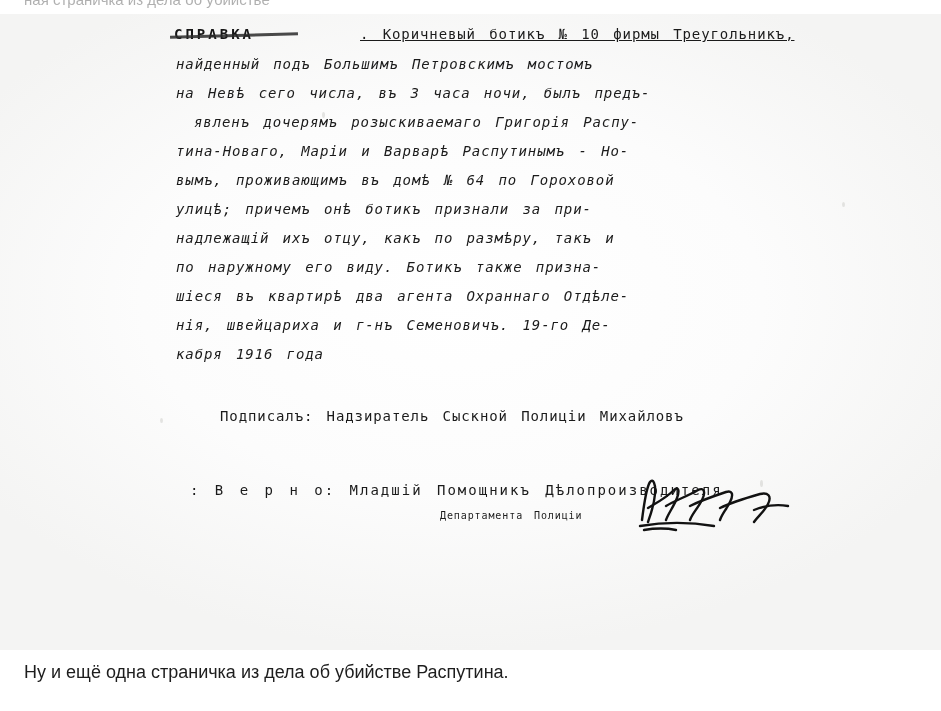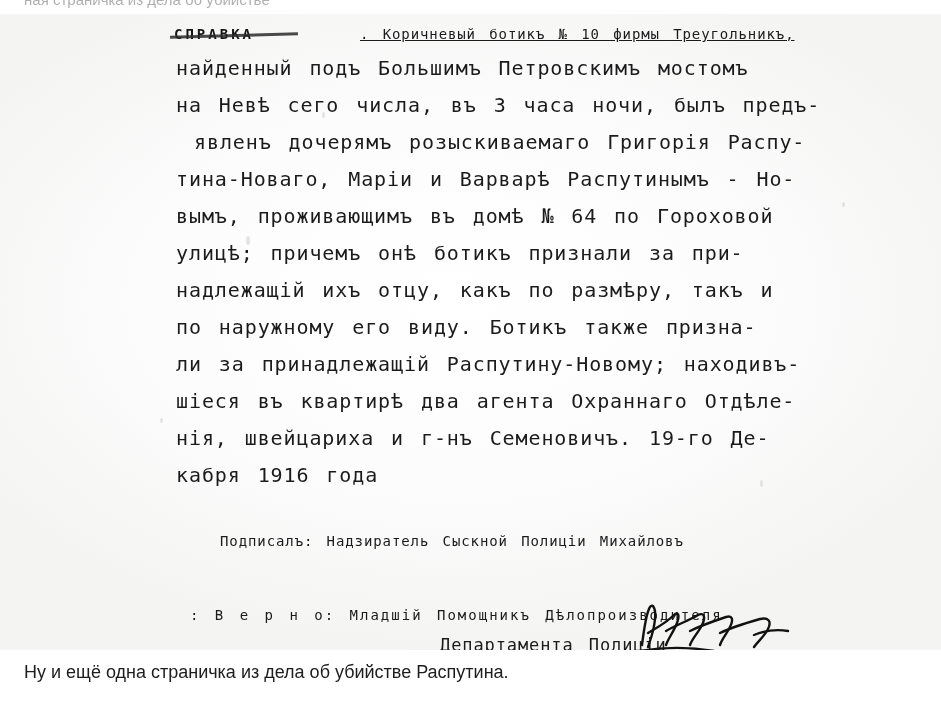--- a/index.html
+++ b/index.html
@@ -103,41 +103,42 @@
     opacity: .85;
   }
   .first-line {
     position: absolute;
     left: 192px;
     top: 0;
     font-size: 14px;
     text-decoration: underline;
   }
   .body-line {
-    font-size: 20px;
+    font-size: 14px;
     margin: 0 0 13px 0;
     padding-left: 8px;
+    font-style: italic;
   }
   .body-line.indent2 { padding-left: 26px; }
   .sig-line {
     font-size: 14px;
     padding-left: 52px;
     margin-top: 46px;
   }
   .verno-block {
     position: relative;
     margin-top: 58px;
     padding-left: 22px;
     font-size: 14px;
   }
   .verno-colons {
     letter-spacing: 2px;
   }
   .verno-second {
-    font-size: 17px;
+    font-size: 10px;
     padding-left: 250px;
     margin-top: 12px;
   }
   .signature {
     position: absolute;
     left: 468px;
     top: -6px;
     width: 160px;
     height: 56px;
     pointer-events: none;
@@ -179,21 +180,20 @@
       </div>
 
       <p class="body-line typed">найденный подъ Большимъ Петровскимъ мостомъ</p>
       <p class="body-line typed">на Невѣ сего числа, въ 3 часа ночи, былъ предъ-</p>
       <p class="body-line typed indent2">явленъ дочерямъ розыскиваемаго Григорія Распу-</p>
       <p class="body-line typed">тина-Новаго, Маріи и Варварѣ Распутинымъ - Но-</p>
       <p class="body-line typed">вымъ, проживающимъ въ домѣ № 64 по Гороховой</p>
       <p class="body-line typed">улицѣ; причемъ онѣ   ботикъ признали за при-</p>
       <p class="body-line typed">надлежащій ихъ отцу, какъ по размѣру, такъ и</p>
       <p class="body-line typed">по наружному его виду. Ботикъ   также призна-</p>
-      <p class="body-line typed">ли за принадлежащій Распутину-Новому; находивъ-</p>
       <p class="body-line typed">шіеся въ квартирѣ два агента Охраннаго Отдѣле-</p>
       <p class="body-line typed">нія, швейцариха и г-нъ Семеновичъ. 19-го Де-</p>
       <p class="body-line typed">кабря 1916 года</p>
 
       <div class="sig-line typed">Подписалъ: Надзиратель Сыскной Полиціи Михайловъ</div>
 
       <div class="verno-block">
         <div class="typed verno-colons">: В е р н о: Младшій Помощникъ Дѣлопроизводителя</div>
         <div class="typed verno-second">Департамента Полиціи</div>
 

